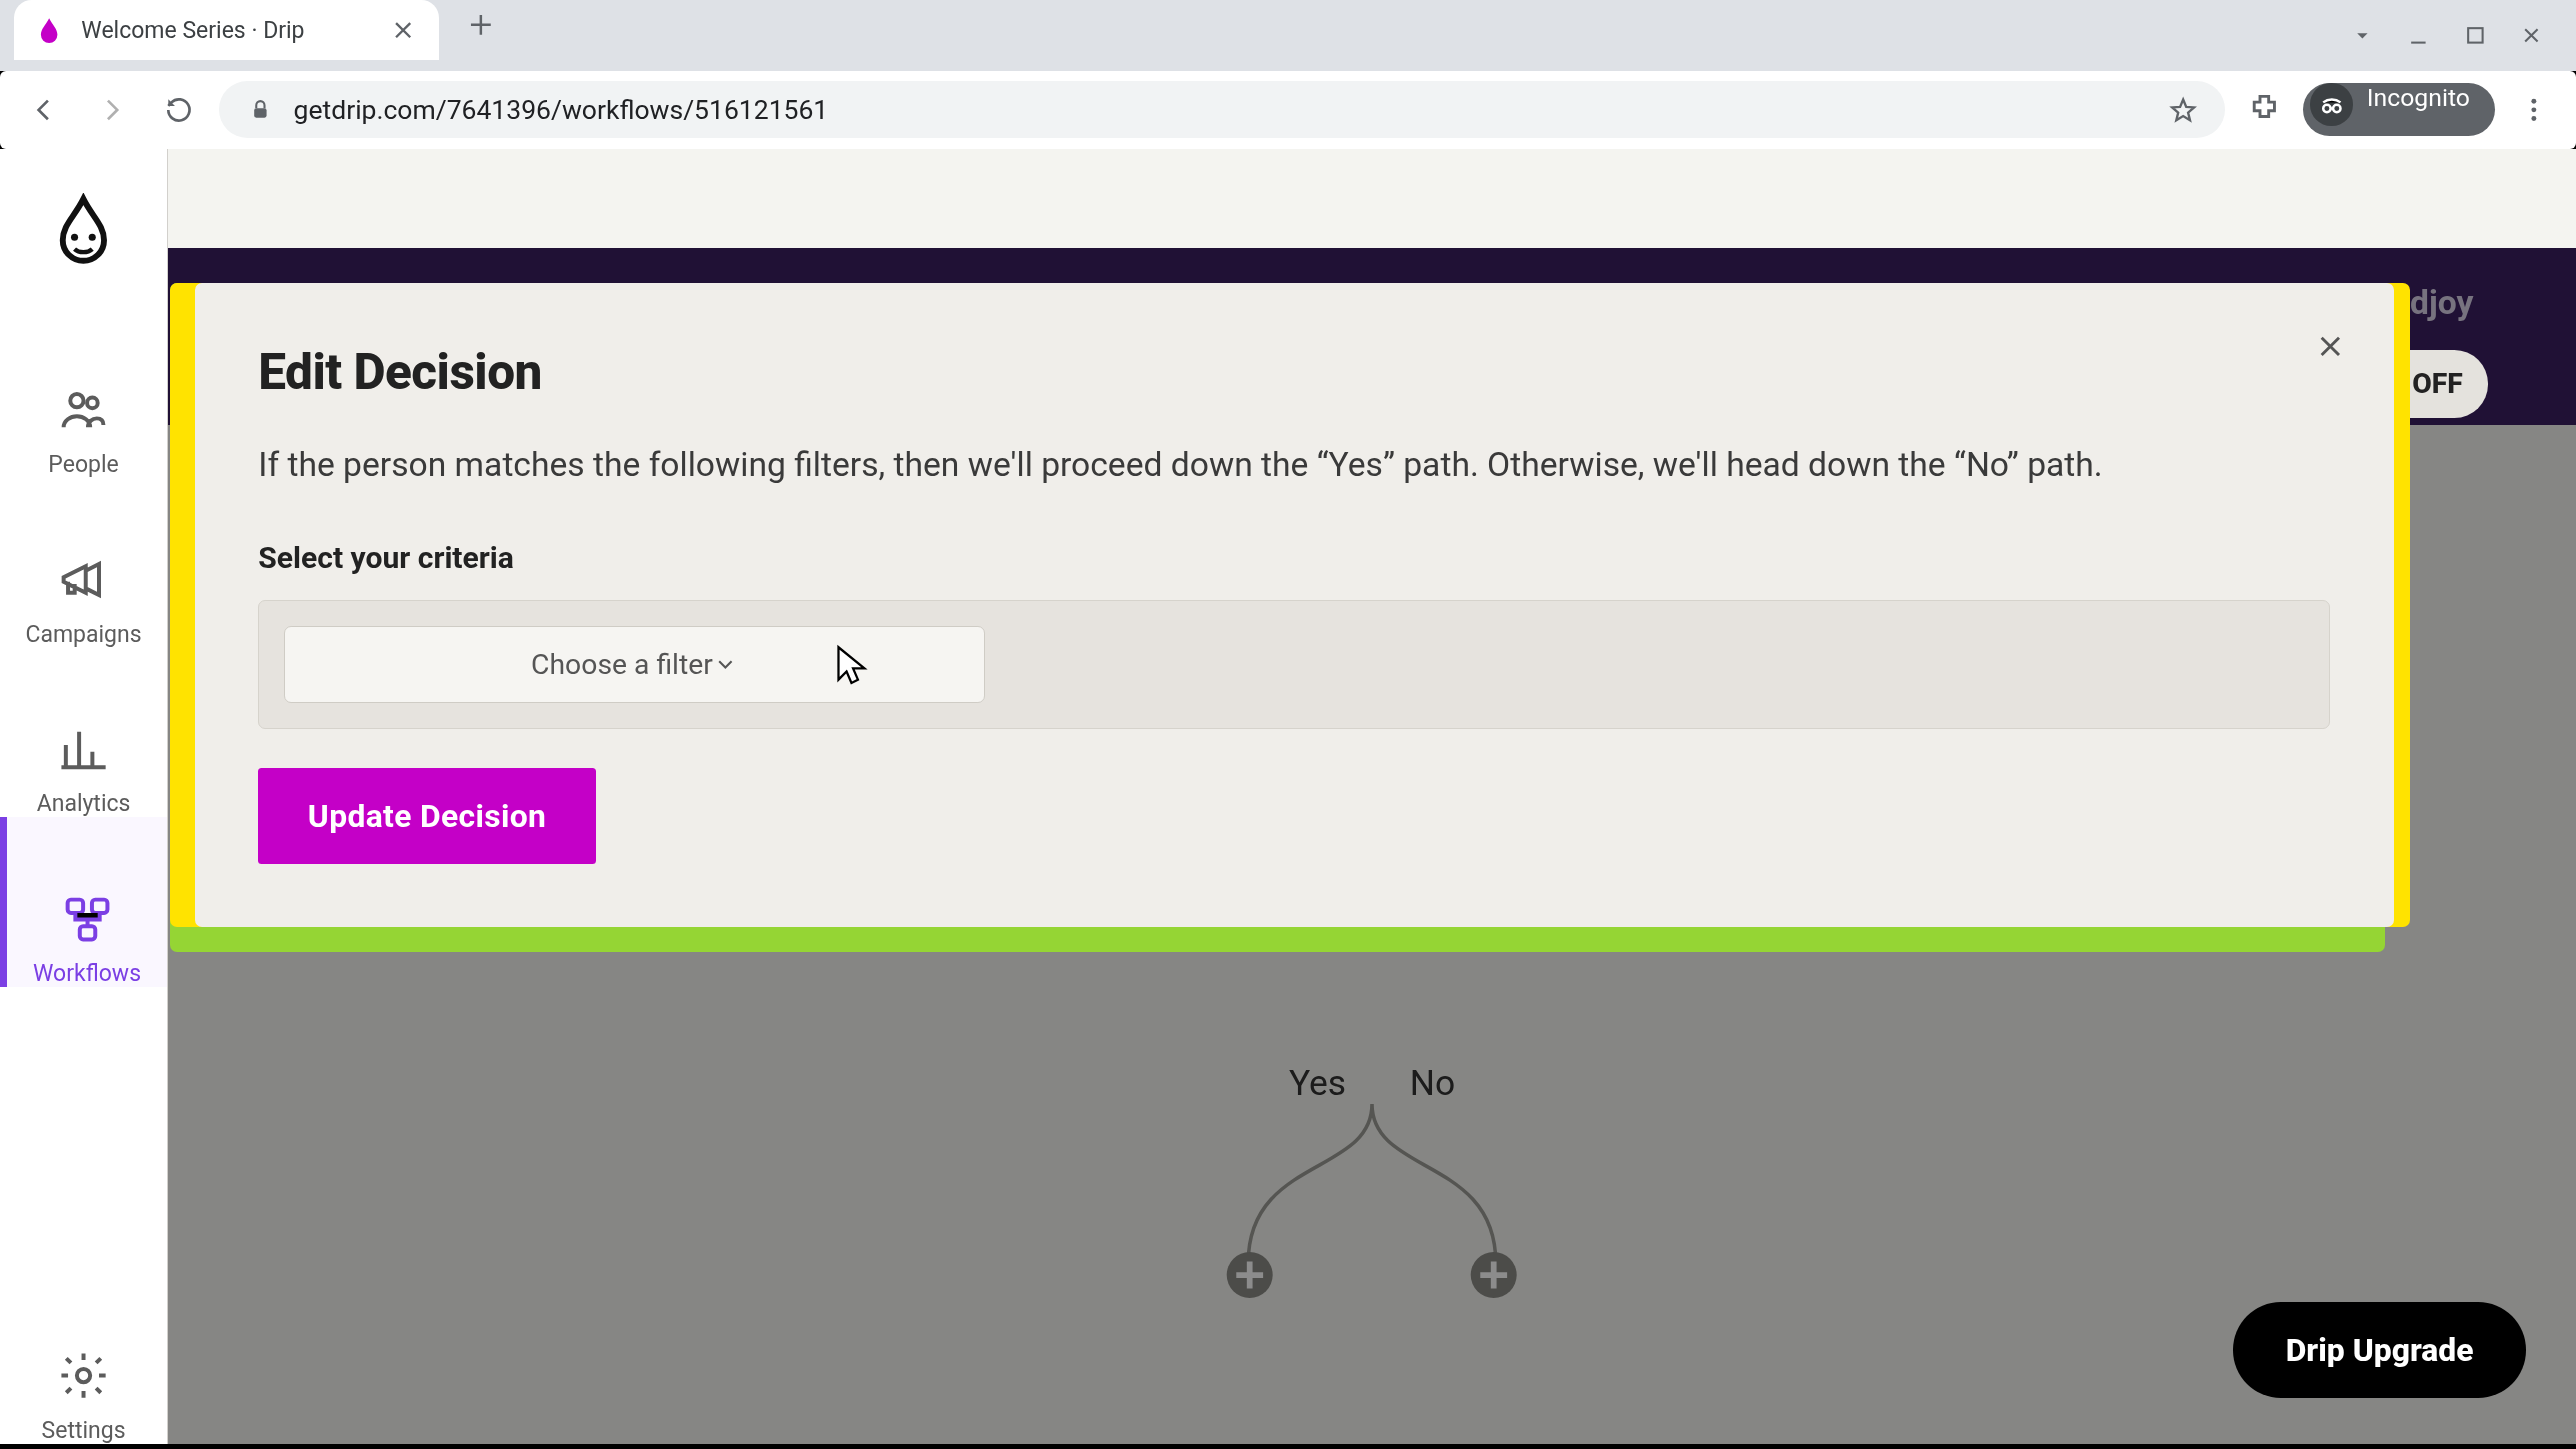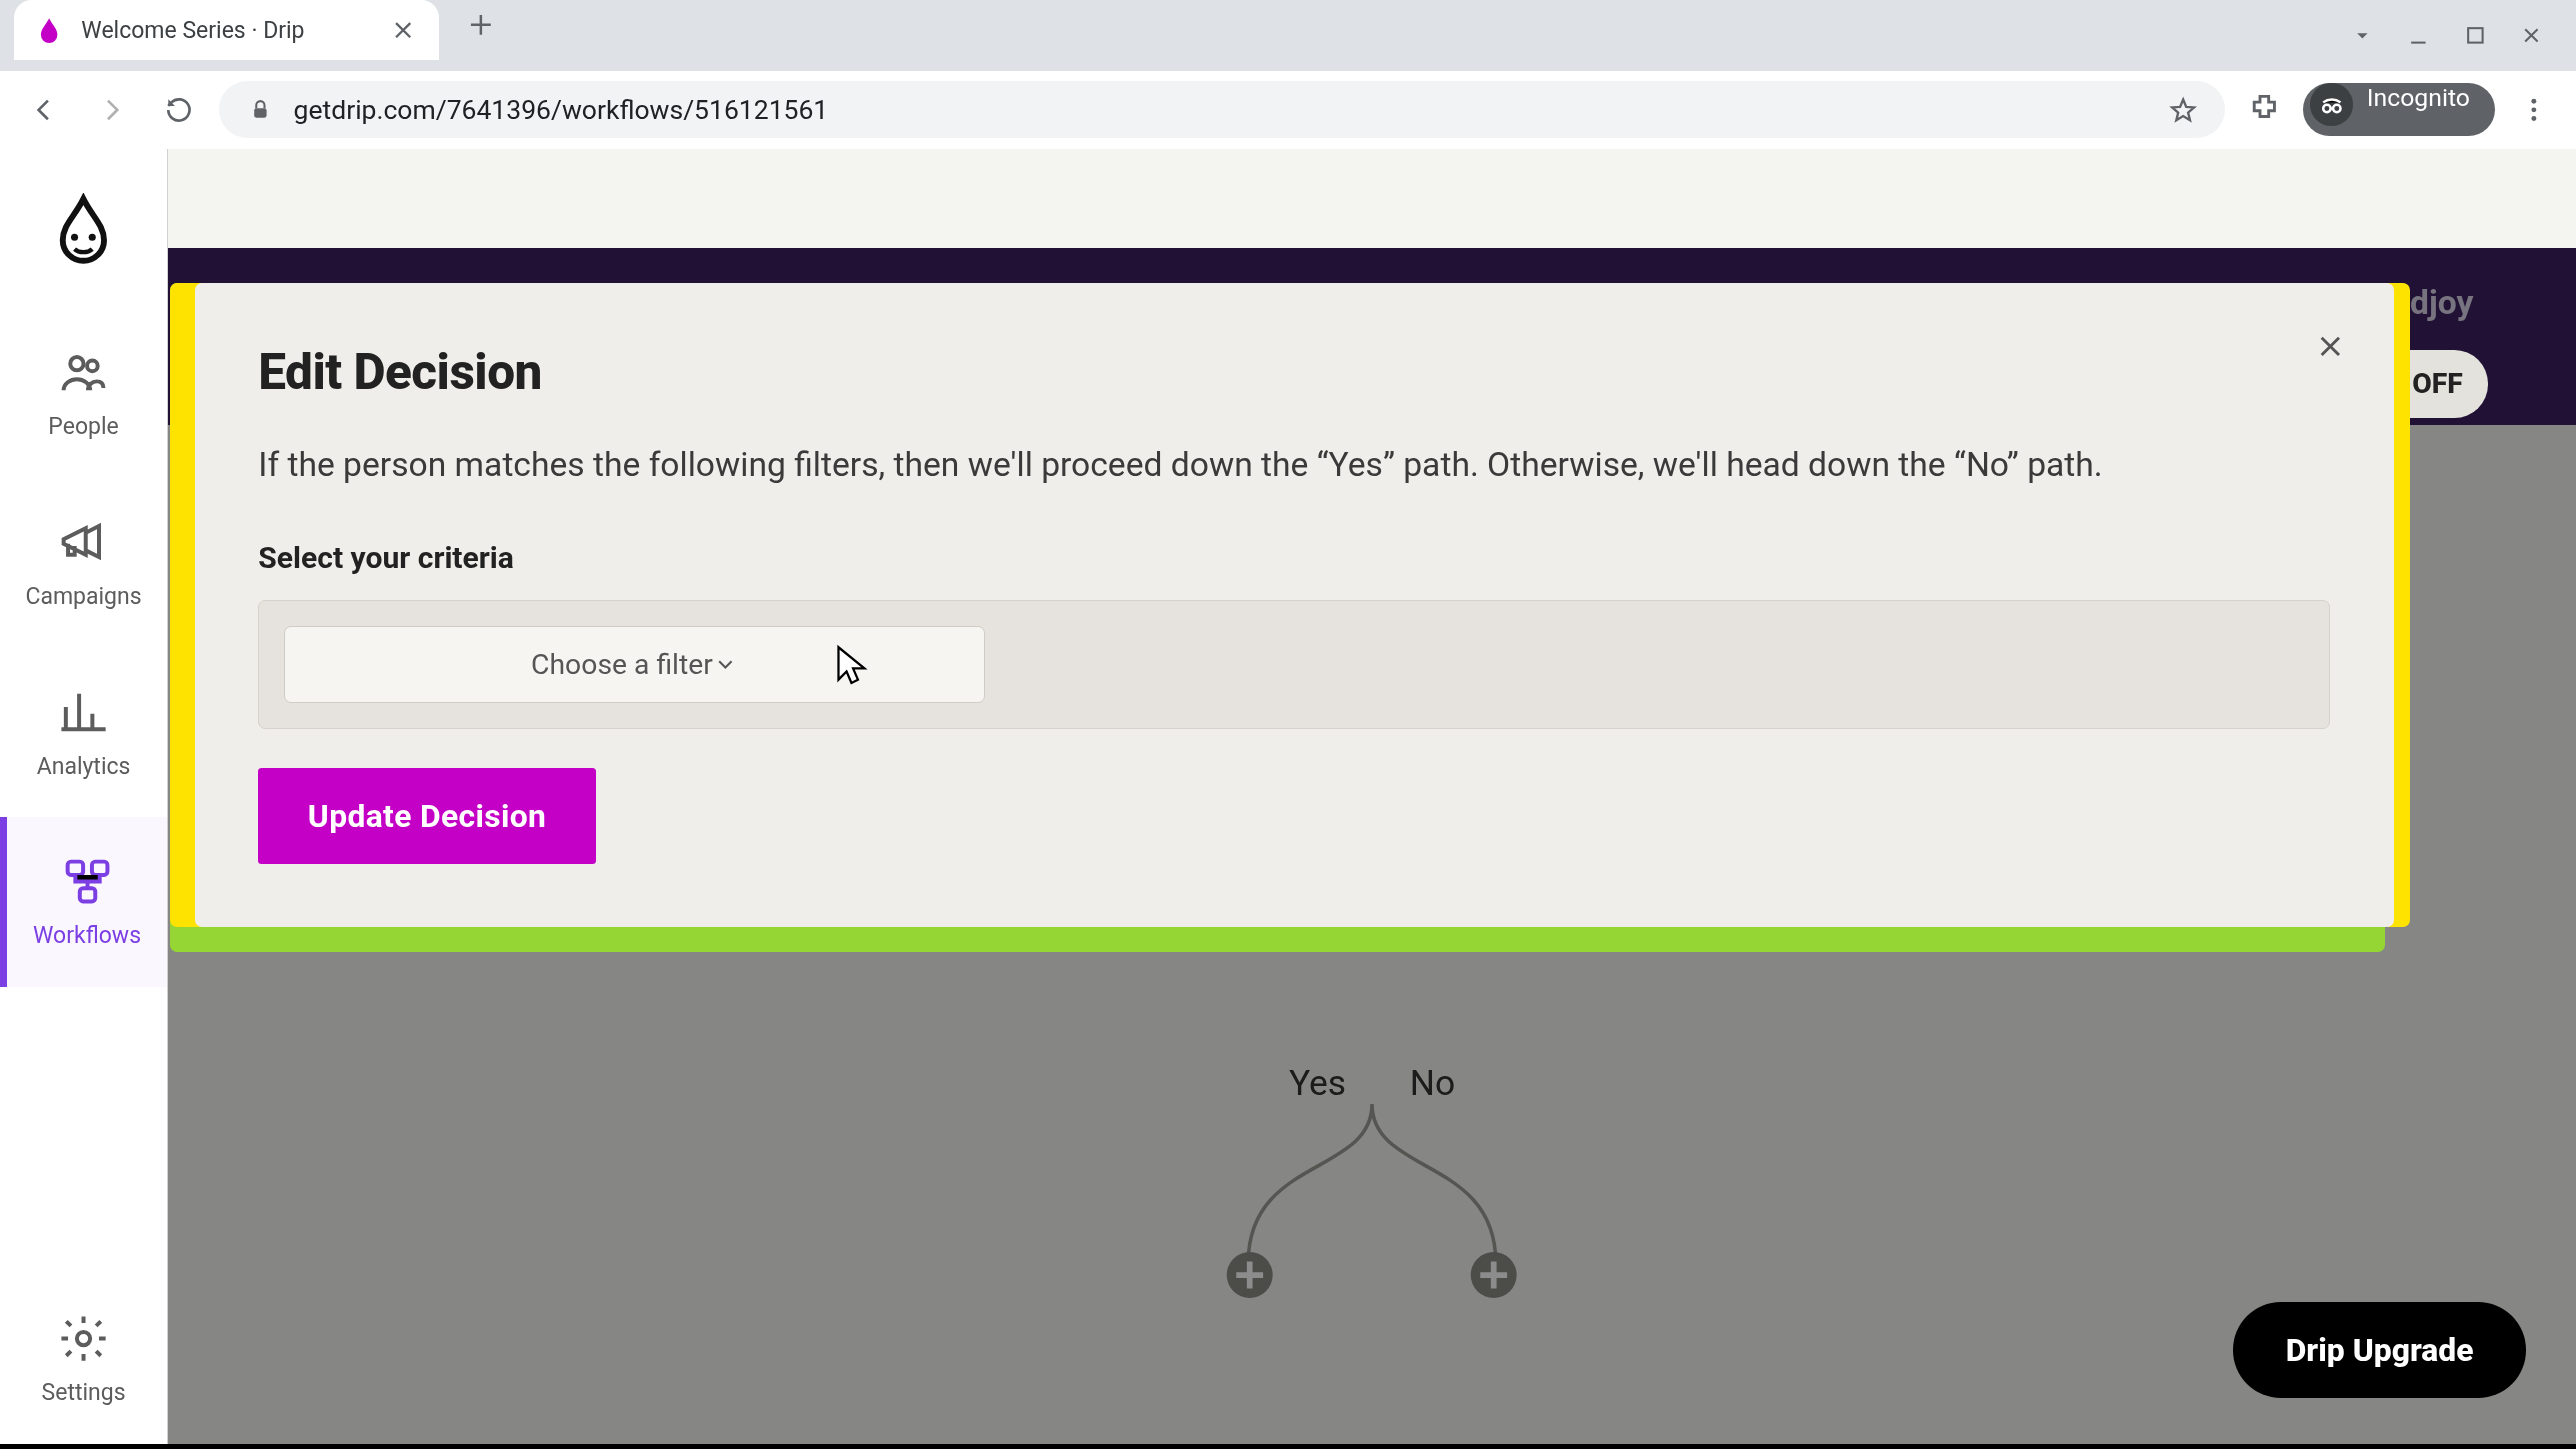--- a/index.html
+++ b/index.html
@@ -46,21 +46,21 @@
   .tabbar{height:calc(40*var(--scale));background:var(--chrome-bg);display:flex;align-items:flex-start;padding-left:calc(8*var(--scale));}
   .tab{height:calc(34*var(--scale));background:var(--tab-bg);border-top-left-radius:calc(10*var(--scale));border-top-right-radius:calc(10*var(--scale));display:flex;align-items:center;padding:0 calc(12*var(--scale));gap:calc(10*var(--scale));min-width:calc(240*var(--scale));}
   .tab .favicon{width:calc(16*var(--scale));height:calc(16*var(--scale));}
   .tab .title{color:var(--tab-fg);font-size:calc(13*var(--scale));white-space:nowrap;overflow:hidden;text-overflow:ellipsis;flex:1;}
   .tab .close{width:calc(16*var(--scale));height:calc(16*var(--scale));display:flex;align-items:center;justify-content:center;color:#5f6368;}
   .newtab{width:calc(28*var(--scale));height:calc(28*var(--scale));margin-left:calc(10*var(--scale));display:flex;align-items:center;justify-content:center;color:#5f6368;}
   .tabbar-spacer{flex:1;}
   .winctrl{display:flex;gap:calc(18*var(--scale));padding:0 calc(18*var(--scale));height:100%;align-items:center;}
   .winctrl .ic{width:calc(14*var(--scale));height:calc(14*var(--scale));color:#5f6368;}
 
-  .toolbar{height:calc(44*var(--scale));background:var(--tab-bg);display:flex;align-items:center;padding:0 calc(10*var(--scale));gap:calc(8*var(--scale));}
+  .toolbar{height:calc(44*var(--scale));background:var(--tab-bg);display:flex;align-items:center;padding:0 calc(10*var(--scale));gap:calc(8*var(--scale));border-radius:6px;}
   .navic{width:calc(30*var(--scale));height:calc(30*var(--scale));display:flex;align-items:center;justify-content:center;color:#5f6368;border-radius:50%;}
   .navic.disabled{color:#b0b0b0;}
   .omnibox{flex:1;height:calc(32*var(--scale));background:var(--omnibox-bg);border-radius:calc(16*var(--scale));display:flex;align-items:center;padding:0 calc(16*var(--scale));gap:calc(12*var(--scale));color:var(--omnibox-fg);font-size:calc(15*var(--scale));}
   .omnibox .lock{width:calc(14*var(--scale));height:calc(14*var(--scale));color:#5f6368;}
   .omnibox .url{flex:1;white-space:nowrap;overflow:hidden;}
   .omnibox .star{width:calc(16*var(--scale));height:calc(16*var(--scale));color:#5f6368;}
   .ext{width:calc(28*var(--scale));height:calc(28*var(--scale));display:flex;align-items:center;justify-content:center;color:#5f6368;}
   .incognito{display:flex;align-items:flex-start;gap:calc(8*var(--scale));background:#5f6368;color:#fff;border-radius:calc(16*var(--scale));height:calc(30*var(--scale));padding:0 calc(14*var(--scale)) 4px calc(4*var(--scale));font-size:calc(14*var(--scale));}
   .incognito .badge{width:calc(24*var(--scale));height:calc(24*var(--scale));border-radius:50%;background:#3c4043;display:flex;align-items:center;justify-content:center;}
   .menuic{width:calc(28*var(--scale));height:calc(28*var(--scale));display:flex;align-items:center;justify-content:center;color:#5f6368;}
@@ -68,21 +68,21 @@
   
   .viewport{flex:1;position:relative;background:var(--canvas-bg);overflow:hidden;}
 
   .banner{position:absolute;top:0;left:0;right:0;height:calc(56*var(--scale));background:var(--banner-bg);color:var(--banner-fg);display:flex;align-items:center;justify-content:center;font-size:calc(18*var(--scale));gap:calc(6*var(--scale));}
   .banner strong{color:var(--banner-strong);font-weight:700;}
   .banner a{color:var(--banner-strong);text-decoration:underline;}
 
   .sidebar{position:absolute;top:0;bottom:0;left:0;width:calc(95*var(--scale));background:var(--sidebar-bg);border-right:0.7px solid #d2d0cc;display:flex;flex-direction:column;align-items:stretch;}
   .sidebar .logo{height:calc(90*var(--scale));display:flex;align-items:center;justify-content:center;}
   .sidebar .logo .g{width:calc(40*var(--scale));height:calc(40*var(--scale));}
-  .navitem{height:calc(96*var(--scale));display:flex;flex-direction:column;align-items:center;justify-content:center;gap:calc(8*var(--scale));color:var(--sidebar-fg);font-size:calc(13*var(--scale));}
+  .navitem{height:calc(96*var(--scale));display:flex;flex-direction:column;align-items:center;justify-content:flex-end;gap:calc(8*var(--scale));color:var(--sidebar-fg);font-size:calc(13*var(--scale));}
   .navitem .ic{width:calc(30*var(--scale));height:calc(30*var(--scale));}
   .navitem.active{color:var(--sidebar-active);border-left:calc(4*var(--scale)) solid var(--sidebar-active);background:#faf7ff;}
   .sidebar .spacer{flex:1;}
 
   .topbar{position:absolute;top:calc(56*var(--scale));left:calc(95*var(--scale));right:0;height:calc(100*var(--scale));background:var(--topbar-bg);}
 
   .canvas{position:absolute;top:calc(156*var(--scale));left:calc(95*var(--scale));right:0;bottom:0;}
   .decision{position:absolute;left:50%;top:calc(360*var(--scale));transform:translateX(-50%);width:calc(240*var(--scale));text-align:center;}
   .decision .labels{display:flex;justify-content:center;gap:calc(36*var(--scale));font-size:calc(20*var(--scale));color:#333;}
   .decision .paths{position:relative;height:calc(160*var(--scale));}

